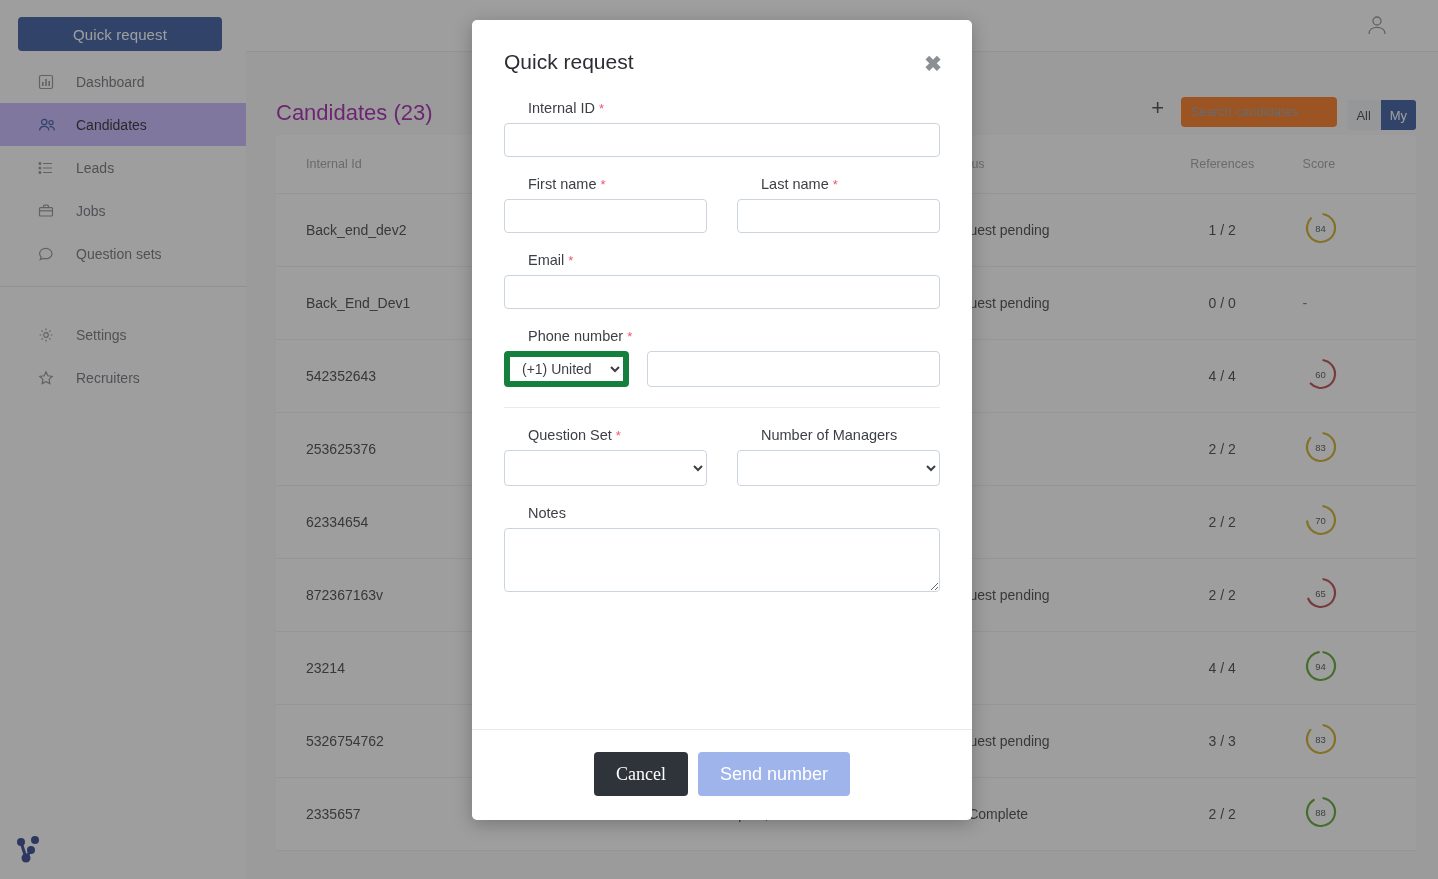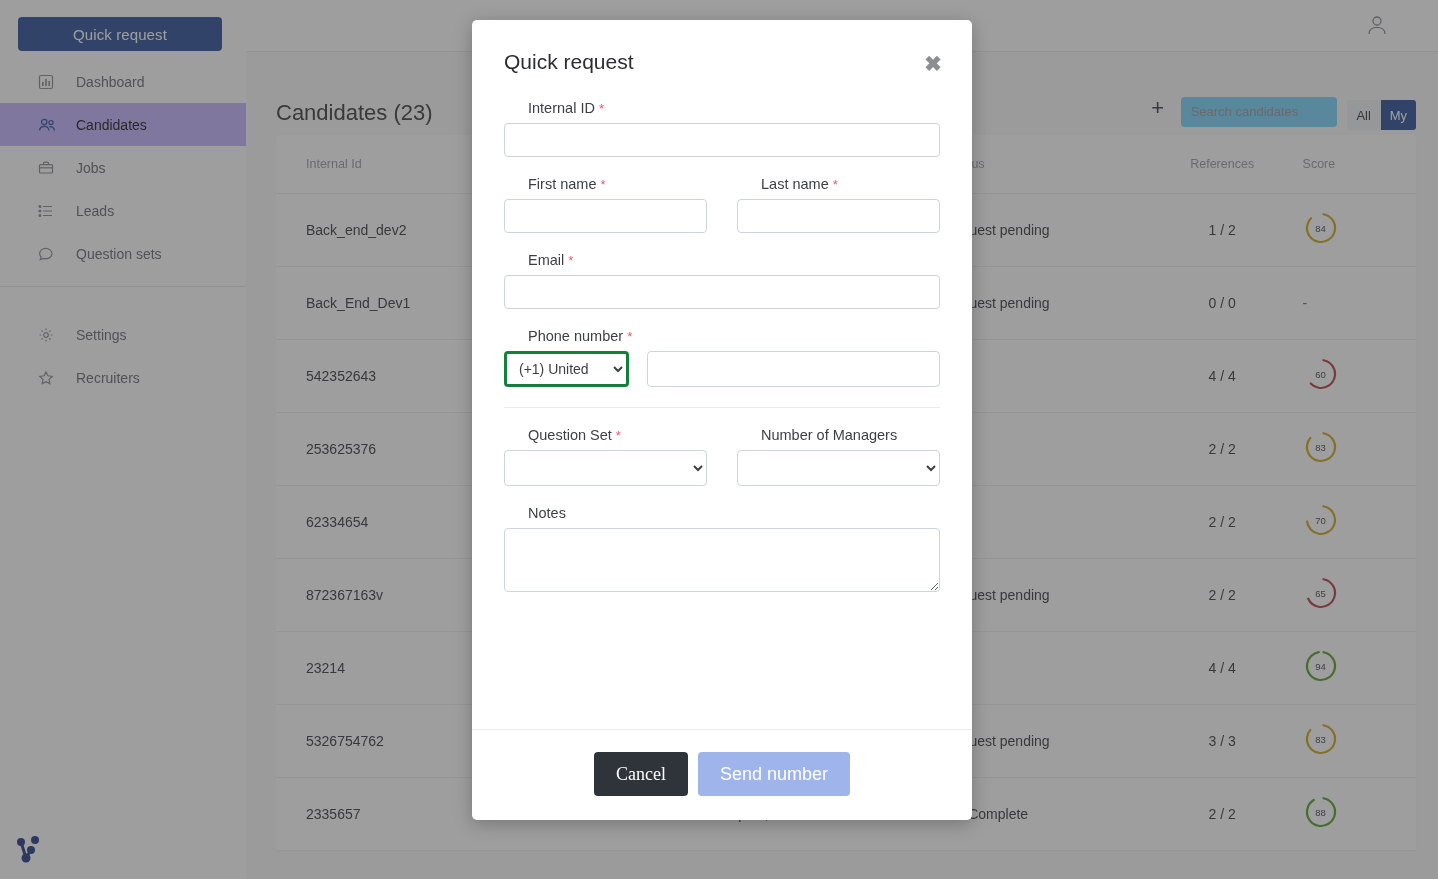--- a/index.html
+++ b/index.html
@@ -53,33 +53,33 @@
     position: relative; height: 52px; background: #ffffff;
     border-bottom: 1px solid #e8eaec;
   }
   .avatar-btn {
     position: absolute; right: 48px; top: 12px; width: 26px; height: 26px;
     color: #8a8f96; cursor: pointer;
   }
   .content { position: relative; padding: 0 30px; }
   .page-title {
     position: absolute; left: 30px; top: 33px;
-    font-size: 22px; color: #404040; font-weight: normal;
+    font-size: 22px; color: #a21caf; font-weight: normal;
   }
   .toolbar {
     position: absolute; right: 22px; top: 33px;
     display: flex; align-items: center; gap: 10px;
   }
   .plus-btn {
     width: 26px; height: 26px; font-size: 22px; line-height: 22px;
     color: #3c3f44; background: none; border: none; cursor: pointer;
     display: flex; align-items: center; justify-content: center;
   }
   .search-input {
-    width: 156px; height: 30px; border: none; background: #7dd3fc;
+    width: 156px; height: 30px; border: none; background: #f97316;
     border-radius: 4px; padding: 0 10px; font-size: 13px; color: #4a4d52;
     font-family: "Liberation Sans", sans-serif;
     margin-top: 8px;
   }
   .search-input::placeholder { color: #9a9ea4; }
   .seg { display: flex; height: 30px; border-radius: 3px; overflow: hidden; margin-top: 15px; }
   .seg-btn {
     min-width: 34px; padding: 0 9px; border: none; background: #f0f1f3;
     font-size: 13px; color: #3c3f44; cursor: pointer;
     font-family: "Liberation Sans", sans-serif;
@@ -142,21 +142,21 @@
   .req { color: #f2556c; font-size: 13px; }
   .inp {
     width: 100%; height: 34px; border: 1px solid #ccd5dd; border-radius: 4px;
     background: #ffffff; padding: 0 10px; font-size: 14px; color: #3c3f44;
     font-family: "Liberation Sans", sans-serif; outline: none;
   }
   .row2 { display: flex; gap: 30px; }
   .row2 > .fld { flex: 1; margin-bottom: 19px; }
   .phone-row { display: flex; gap: 18px; align-items: center; }
   .sel {
-    height: 36px; border: 3px solid #15803d; border-radius: 4px;
+    height: 36px; border: 6px solid #15803d; border-radius: 4px;
     background: #ffffff; font-size: 14px; color: #3c3f44;
     font-family: "Liberation Sans", sans-serif; padding: 0 8px;
   }
   .sel-country { width: 125px; }
   .phone-input { flex: 1; height: 36px; }
   .hr { border: none; border-top: 1px solid #e8eaec; margin: 20px 0 19px 0; }
   .sel-plain {
     width: 100%; height: 36px; border: 1px solid #ccd5dd; border-radius: 4px;
     background: #ffffff; font-size: 14px; color: #3c3f44;
     font-family: "Liberation Sans", sans-serif; padding: 0 8px;
@@ -206,37 +206,37 @@
               <path d="M1.6 13.6c0-2.6 2-4.2 4.6-4.2s4.6 1.6 4.6 4.2"></path>
               <circle cx="13" cy="5.6" r="2.1"></circle>
               <path d="M11.4 9.8c2.2-.5 5 .7 5 3.8"></path>
             </svg>
         </span>
         <span>Candidates</span>
       </div>
       <div class="nav-item">
         <span class="ico">
           <svg width="16" height="16" viewBox="0 0 16 16" fill="none" stroke="currentColor" stroke-width="1.2">
-              <rect x="1.5" y="4.6" width="13" height="8.4" rx="1"></rect>
-              <path d="M5.6 4.4V3.1c0-.5.4-.9.9-.9h3c.5 0 .9.4.9.9v1.3"></path>
-              <path d="M1.5 7.8h13"></path>
-            </svg>
-        </span>
-        <span>Jobs</span>
-      </div>
-      <div class="nav-item">
-        <span class="ico">
-          <svg width="16" height="16" viewBox="0 0 16 16" fill="none" stroke="currentColor" stroke-width="1.2">
               <path d="M5 3.5h9M5 8h9M5 12.5h9"></path>
               <circle cx="1.9" cy="3.5" r=".9" fill="currentColor"></circle>
               <circle cx="1.9" cy="8" r=".9" fill="currentColor"></circle>
               <circle cx="1.9" cy="12.5" r=".9" fill="currentColor"></circle>
             </svg>
         </span>
         <span>Leads</span>
+      </div>
+      <div class="nav-item">
+        <span class="ico">
+          <svg width="16" height="16" viewBox="0 0 16 16" fill="none" stroke="currentColor" stroke-width="1.2">
+              <rect x="1.5" y="4.6" width="13" height="8.4" rx="1"></rect>
+              <path d="M5.6 4.4V3.1c0-.5.4-.9.9-.9h3c.5 0 .9.4.9.9v1.3"></path>
+              <path d="M1.5 7.8h13"></path>
+            </svg>
+        </span>
+        <span>Jobs</span>
       </div>
       <div class="nav-item">
         <span class="ico">
           <svg width="16" height="16" viewBox="0 0 16 16" fill="none" stroke="currentColor" stroke-width="1.2">
               <path d="M14 7.6c0 3-2.7 5.2-6 5.2-.8 0-1.6-.1-2.3-.4L2.2 13.6l1-2.7C2.2 10 1.6 8.9 1.6 7.6c0-3 2.8-5.2 6.1-5.2s6.3 2.2 6.3 5.2z"></path>
             </svg>
         </span>
         <span>Question sets</span>
       </div>
     </div>

